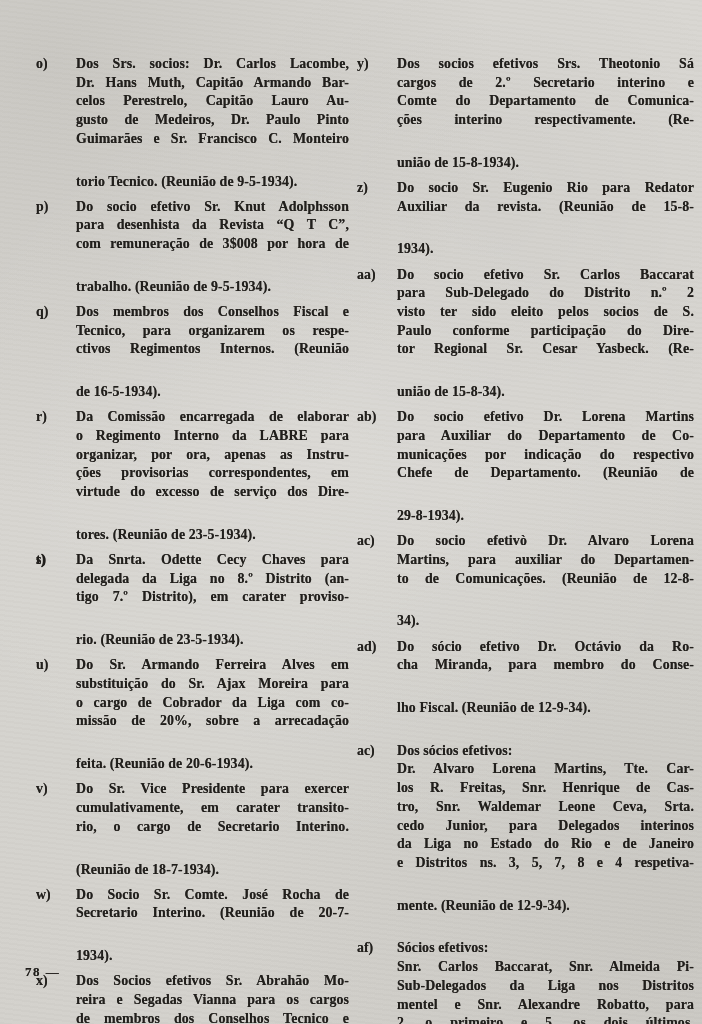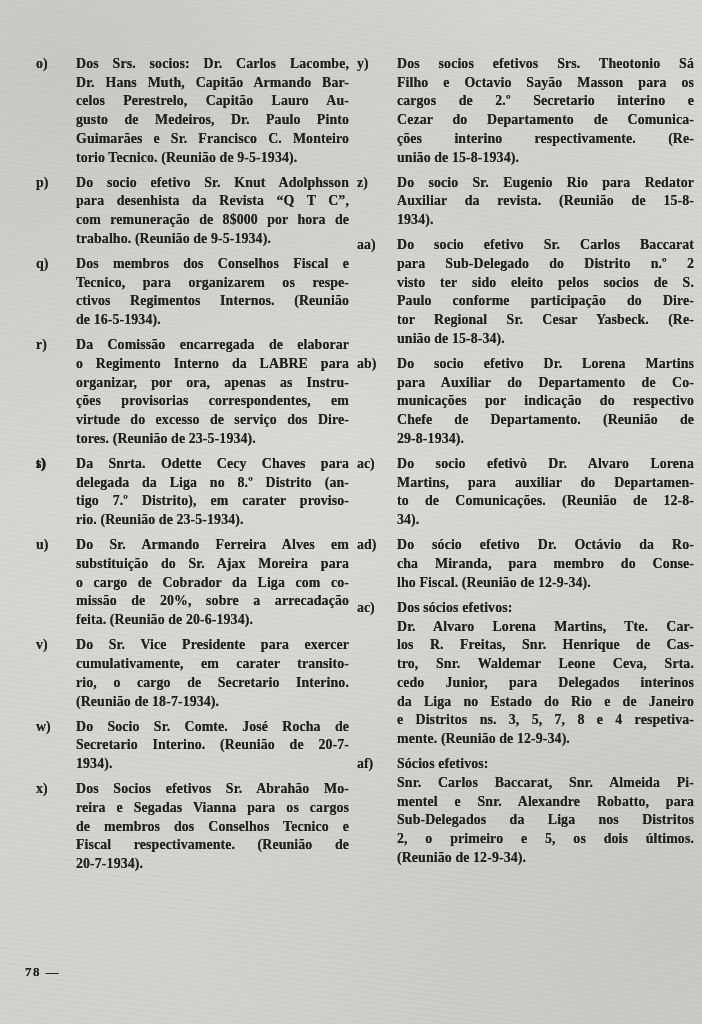--- a/index.html
+++ b/index.html
@@ -23,21 +23,21 @@
   .col-right{left:357px;width:337px;}
   .item{position:relative;margin-bottom:6.5px;}
   .label{position:absolute;left:0;top:0;font-size:13.9px;line-height:18.7px;}
   .body{margin-left:40px;}
   .line{
     font-size:13.9px;line-height:18.7px;
     text-align:justify;text-align-last:justify;
     white-space:normal;overflow:hidden;
     letter-spacing:0.1px;
   }
-  .line.last{text-align-last:left;}
+  .line.last{text-align-last:left;margin-top:24px;}
   .footer{
     position:absolute;left:25px;top:964px;
     font-size:13px;letter-spacing:1.5px;text-align:center;
   }
 </style>
 </head>
 <body>
 
 <div class="col col-left">
     <div class="item">
@@ -49,21 +49,21 @@
         <div class="line">gusto de Medeiros, Dr. Paulo Pinto</div>
         <div class="line">Guimarães e Sr. Francisco C. Monteiro</div>
         <div class="line last">torio Tecnico. (Reunião de 9-5-1934).</div>
       </div>
     </div>
     <div class="item">
       <span class="label">p)</span>
       <div class="body">
         <div class="line">Do socio efetivo Sr. Knut Adolphsson</div>
         <div class="line">para desenhista da Revista “Q T C”,</div>
-        <div class="line">com remuneração de 8$000 por hora de</div>
+        <div class="line">com remuneração de 3$008 por hora de</div>
         <div class="line last">trabalho. (Reunião de 9-5-1934).</div>
       </div>
     </div>
     <div class="item">
       <span class="label">q)</span>
       <div class="body">
         <div class="line">Dos membros dos Conselhos Fiscal e</div>
         <div class="line">Tecnico, para organizarem os respe-</div>
         <div class="line">ctivos Regimentos Internos. (Reunião</div>
         <div class="line last">de 16-5-1934).</div>
@@ -128,23 +128,22 @@
         <div class="line">Fiscal respectivamente. (Reunião de</div>
         <div class="line last">20-7-1934).</div>
       </div>
     </div>
   </div>
 <div class="col col-right">
     <div class="item">
       <span class="label">y)</span>
       <div class="body">
         <div class="line">Dos socios efetivos Srs. Theotonio Sá</div>
-        <div class="line">Filho e Octavio Sayão Masson para os</div>
         <div class="line">cargos de 2.º Secretario interino e</div>
-        <div class="line">Cezar do Departamento de Comunica-</div>
+        <div class="line">Comte do Departamento de Comunica-</div>
         <div class="line">ções interino respectivamente. (Re-</div>
         <div class="line last">união de 15-8-1934).</div>
       </div>
     </div>
     <div class="item">
       <span class="label">z)</span>
       <div class="body">
         <div class="line">Do socio Sr. Eugenio Rio para Redator</div>
         <div class="line">Auxiliar da revista. (Reunião de 15-8-</div>
         <div class="line last">1934).</div>
@@ -199,20 +198,20 @@
         <div class="line">da Liga no Estado do Rio e de Janeiro</div>
         <div class="line">e Distritos ns. 3, 5, 7, 8 e 4 respetiva-</div>
         <div class="line last">mente. (Reunião de 12-9-34).</div>
       </div>
     </div>
     <div class="item">
       <span class="label">af)</span>
       <div class="body">
         <div class="line last">Sócios efetivos:</div>
         <div class="line">Snr. Carlos Baccarat, Snr. Almeida Pi-</div>
+        <div class="line">Sub-Delegados da Liga nos Distritos</div>
         <div class="line">mentel e Snr. Alexandre Robatto, para</div>
-        <div class="line">Sub-Delegados da Liga nos Distritos</div>
         <div class="line">2, o primeiro e 5, os dois últimos.</div>
         <div class="line last">(Reunião de 12-9-34).</div>
       </div>
     </div>
   </div>
 <div class="footer">78 —</div>
 
 </body></html>

